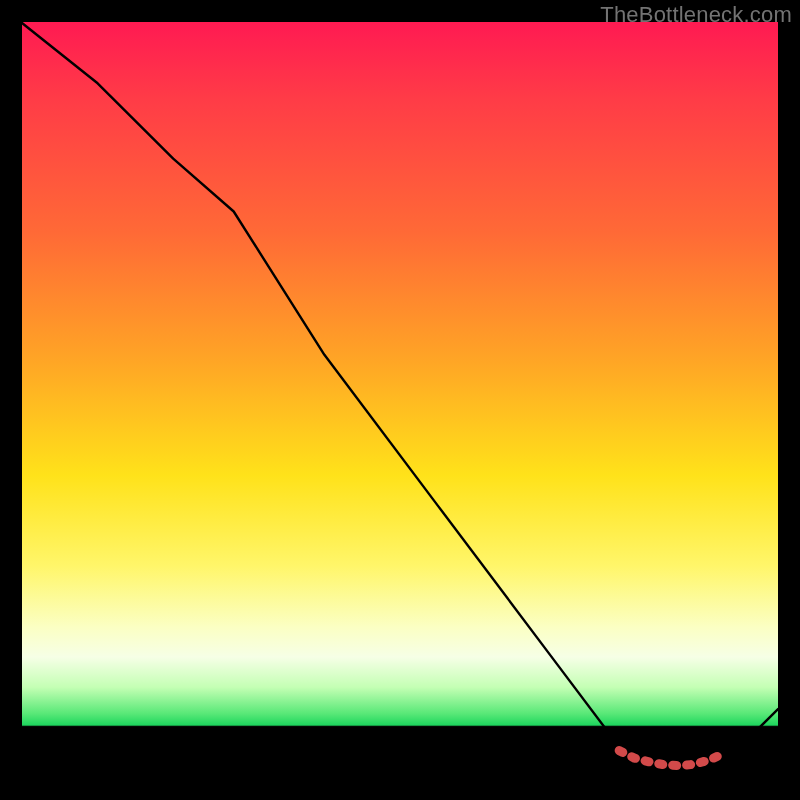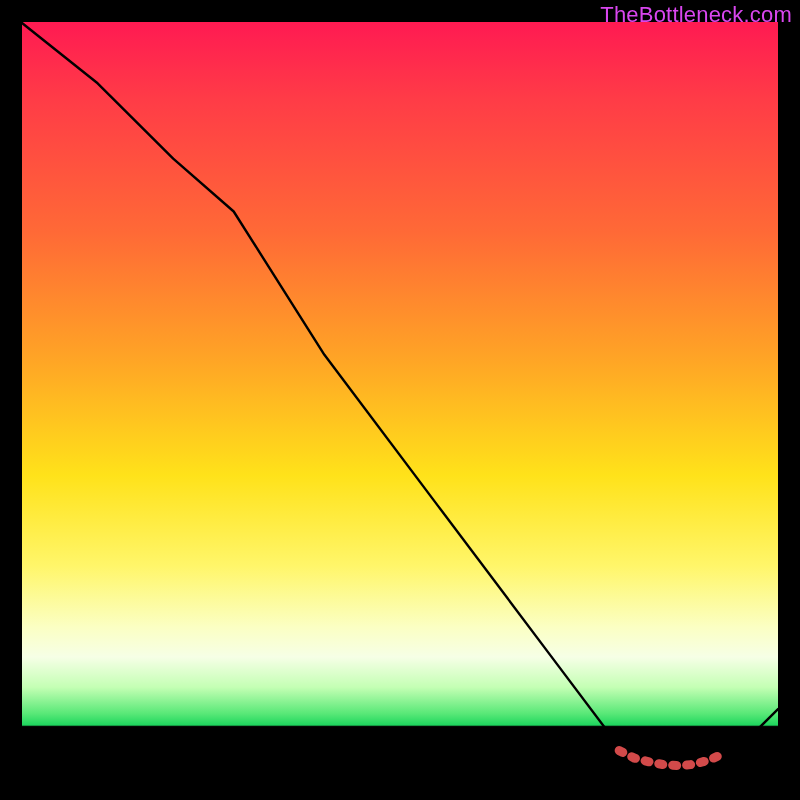--- a/index.html
+++ b/index.html
@@ -38,21 +38,21 @@
       #58e877 91.5%,
       #1fd65e 93%,
       #000000 93.2%,
       #000000 100%
     );
   }
   .watermark {
     position: absolute;
     top: 2px;
     right: 8px;
-    color: #d946ef;
+    color: #737373;
     font-size: 22px;
     letter-spacing: 0.2px;
     font-weight: 500;
     user-select: none;
   }
   svg.curve {
     position: absolute;
     left: 0;
     top: 0;
     width: 756px;

